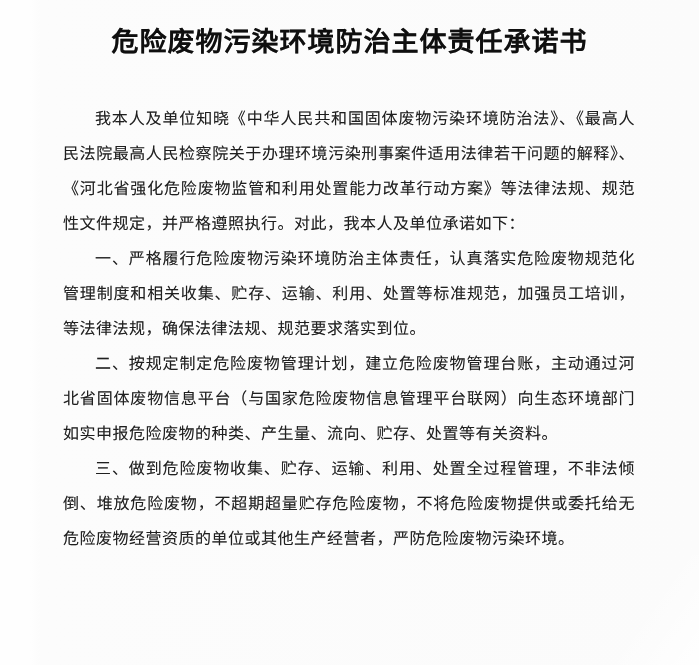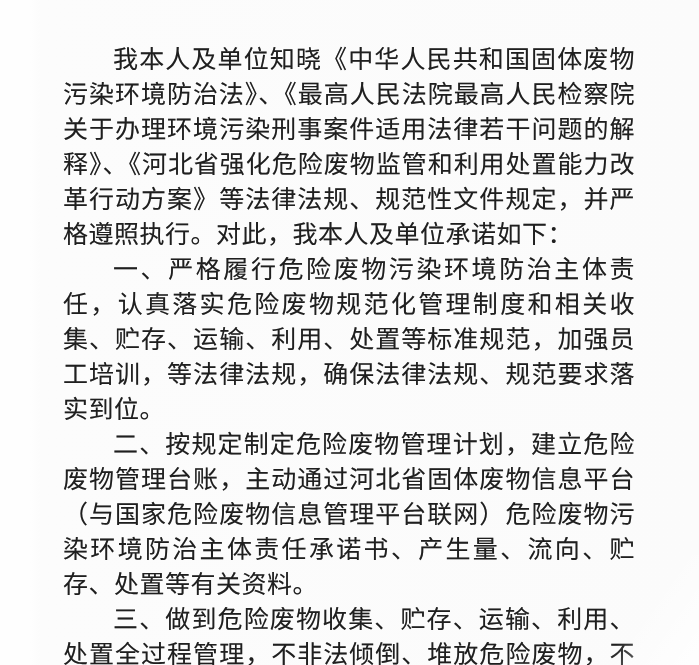--- a/index.html
+++ b/index.html
@@ -24,21 +24,21 @@
     letter-spacing: 1px;
     color: #0f0f0f;
     text-shadow: 0 0 0.5px rgba(0,0,0,0.45);
   }
   .doc-body {
     margin: 42px 0 0 0;
     padding: 0 64px 0 63px;
   }
   .doc-body p {
     margin: 0;
-    font-size: 25px;
+    font-size: 16px;
     line-height: 35px;
     text-indent: 2em;
     text-align: justify;
     text-justify: inter-ideograph;
     letter-spacing: 0.5px;
     color: #1f1f1f;
     text-shadow: 0 0 0.6px rgba(30,30,30,0.35);
   }
   .scan-glare {
     position: absolute;
@@ -47,22 +47,23 @@
     width: 140px;
     height: 110px;
     pointer-events: none;
     background: linear-gradient(305deg, rgba(255,255,255,0.85) 0%, rgba(255,255,255,0.0) 45%);
   }
 </style>
 </head>
 <body>
 
 <div class="page">
+  <h1 class="doc-title">危险废物污染环境防治主体责任承诺书</h1>
 
   <div class="doc-body">
     <p>我本人及单位知晓《中华人民共和国固体废物污染环境防治法》、《最高人民法院最高人民检察院关于办理环境污染刑事案件适用法律若干问题的解释》、《河北省强化危险废物监管和利用处置能力改革行动方案》等法律法规、规范性文件规定，并严格遵照执行。对此，我本人及单位承诺如下：</p>
     <p>一、严格履行危险废物污染环境防治主体责任，认真落实危险废物规范化管理制度和相关收集、贮存、运输、利用、处置等标准规范，加强员工培训，等法律法规，确保法律法规、规范要求落实到位。</p>
-    <p>二、按规定制定危险废物管理计划，建立危险废物管理台账，主动通过河北省固体废物信息平台（与国家危险废物信息管理平台联网）危险废物污染环境防治主体责任承诺书、产生量、流向、贮存、处置等有关资料。</p>
+    <p>二、按规定制定危险废物管理计划，建立危险废物管理台账，主动通过河北省固体废物信息平台（与国家危险废物信息管理平台联网）向生态环境部门如实申报危险废物的种类、产生量、流向、贮存、处置等有关资料。</p>
     <p>三、做到危险废物收集、贮存、运输、利用、处置全过程管理，不非法倾倒、堆放危险废物，不超期超量贮存危险废物，不将危险废物提供或委托给无危险废物经营资质的单位或其他生产经营者，严防危险废物污染环境。</p>
   </div>
 
   <div class="scan-glare"></div>
 </div>
 
 </body></html>

